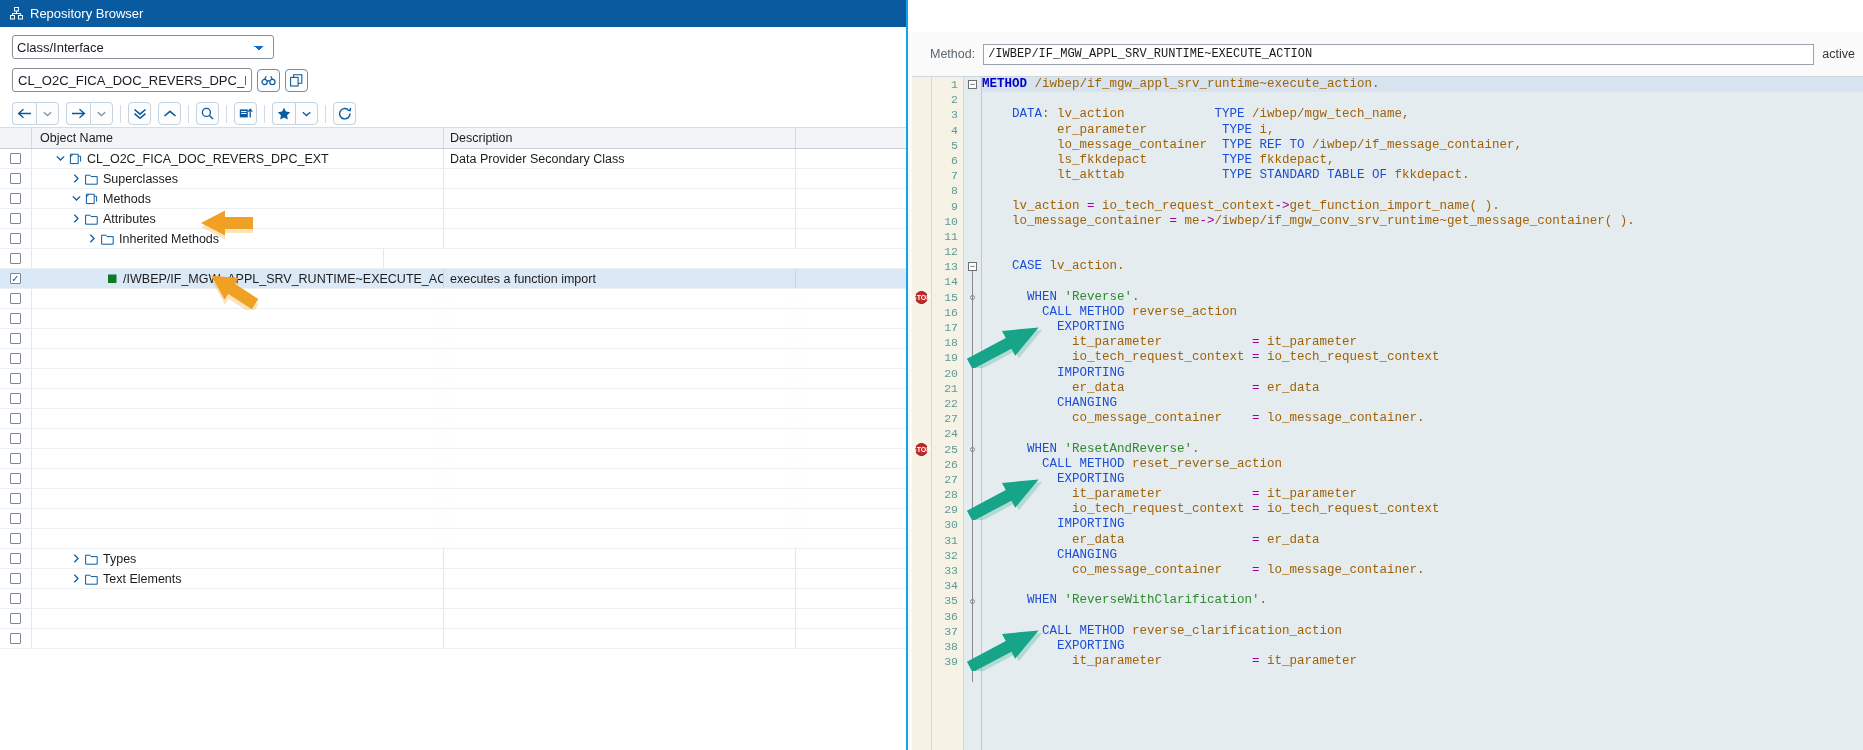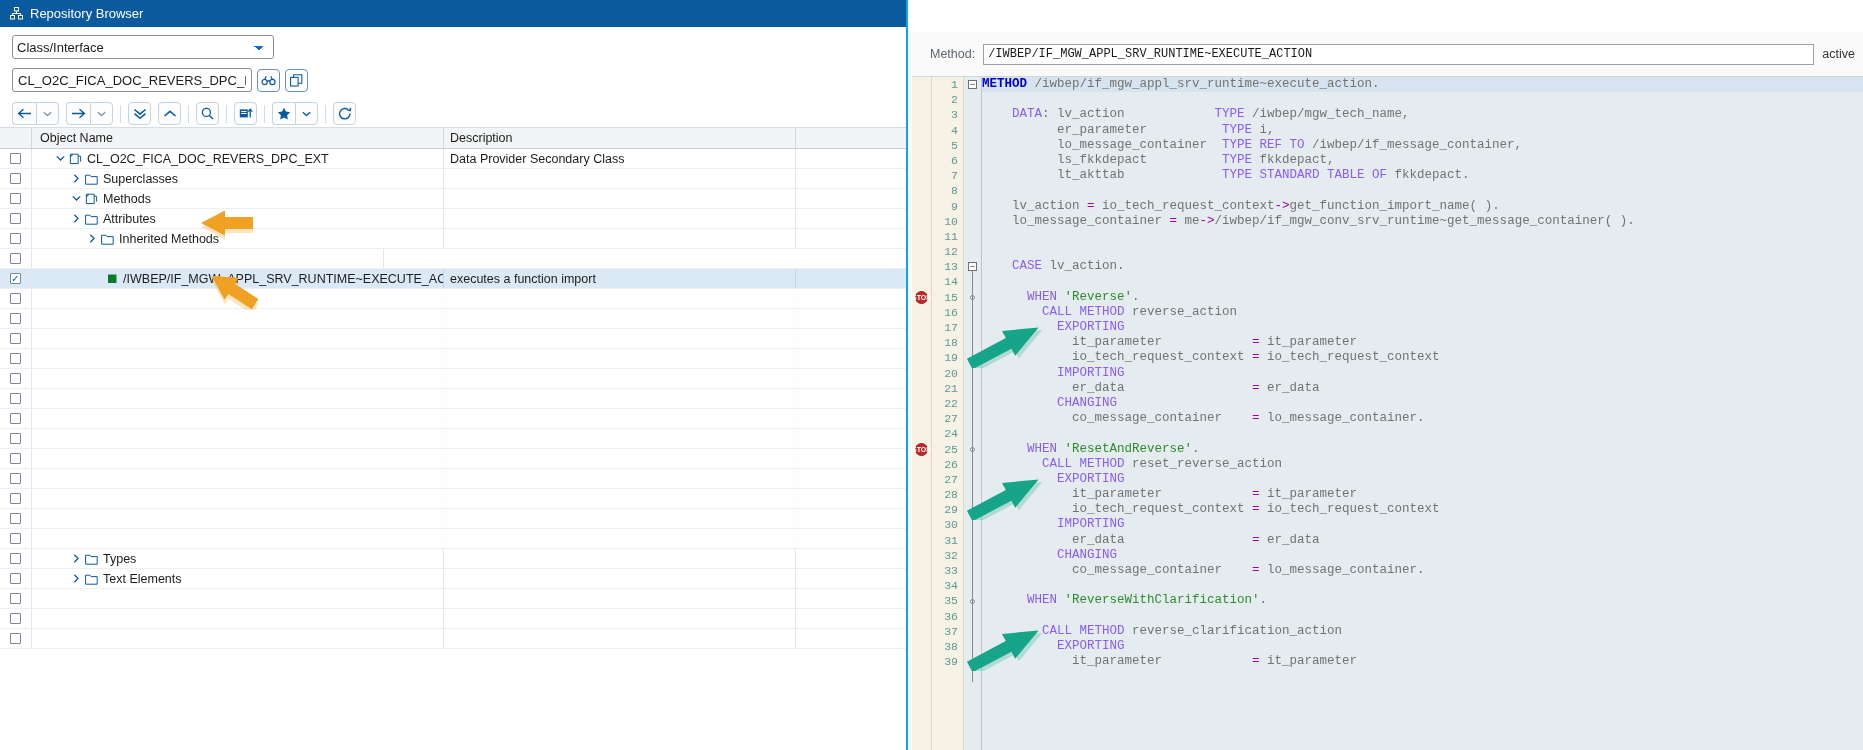--- a/index.html
+++ b/index.html
@@ -190,24 +190,24 @@
     flex: 1; background: #e4ecef;
     font-family: "Liberation Mono", monospace;
     font-size: 12.5px;
     overflow: hidden;
     position: relative;
     white-space: pre;
   }
   .ln { height: 15.2px; line-height: 15.2px; }
   .ln.cur { background: #d7e4ef; }
   .kw { color: #0000c8; font-weight: bold; }
-  .kw2 { color: #8b5cf6; }
+  .kw2 { color: #1d4ed8; }
   .str { color: #2e8b2e; }
   .op { color: #a0009b; }
-  .txt { color: #737373; }
+  .txt { color: #a16207; }
   .bp {
     position: absolute; left: 3px;
     width: 13px; height: 13px; border-radius: 50%;
     background: #c62828; border: 1px solid #8b1a1a;
     display:flex;align-items:center;justify-content:center;
     color:#fff; font-size:7px; font-weight:bold;
     font-family: "Liberation Sans", sans-serif;
   }
   .foldbox {
     position: absolute; left: 4px;

